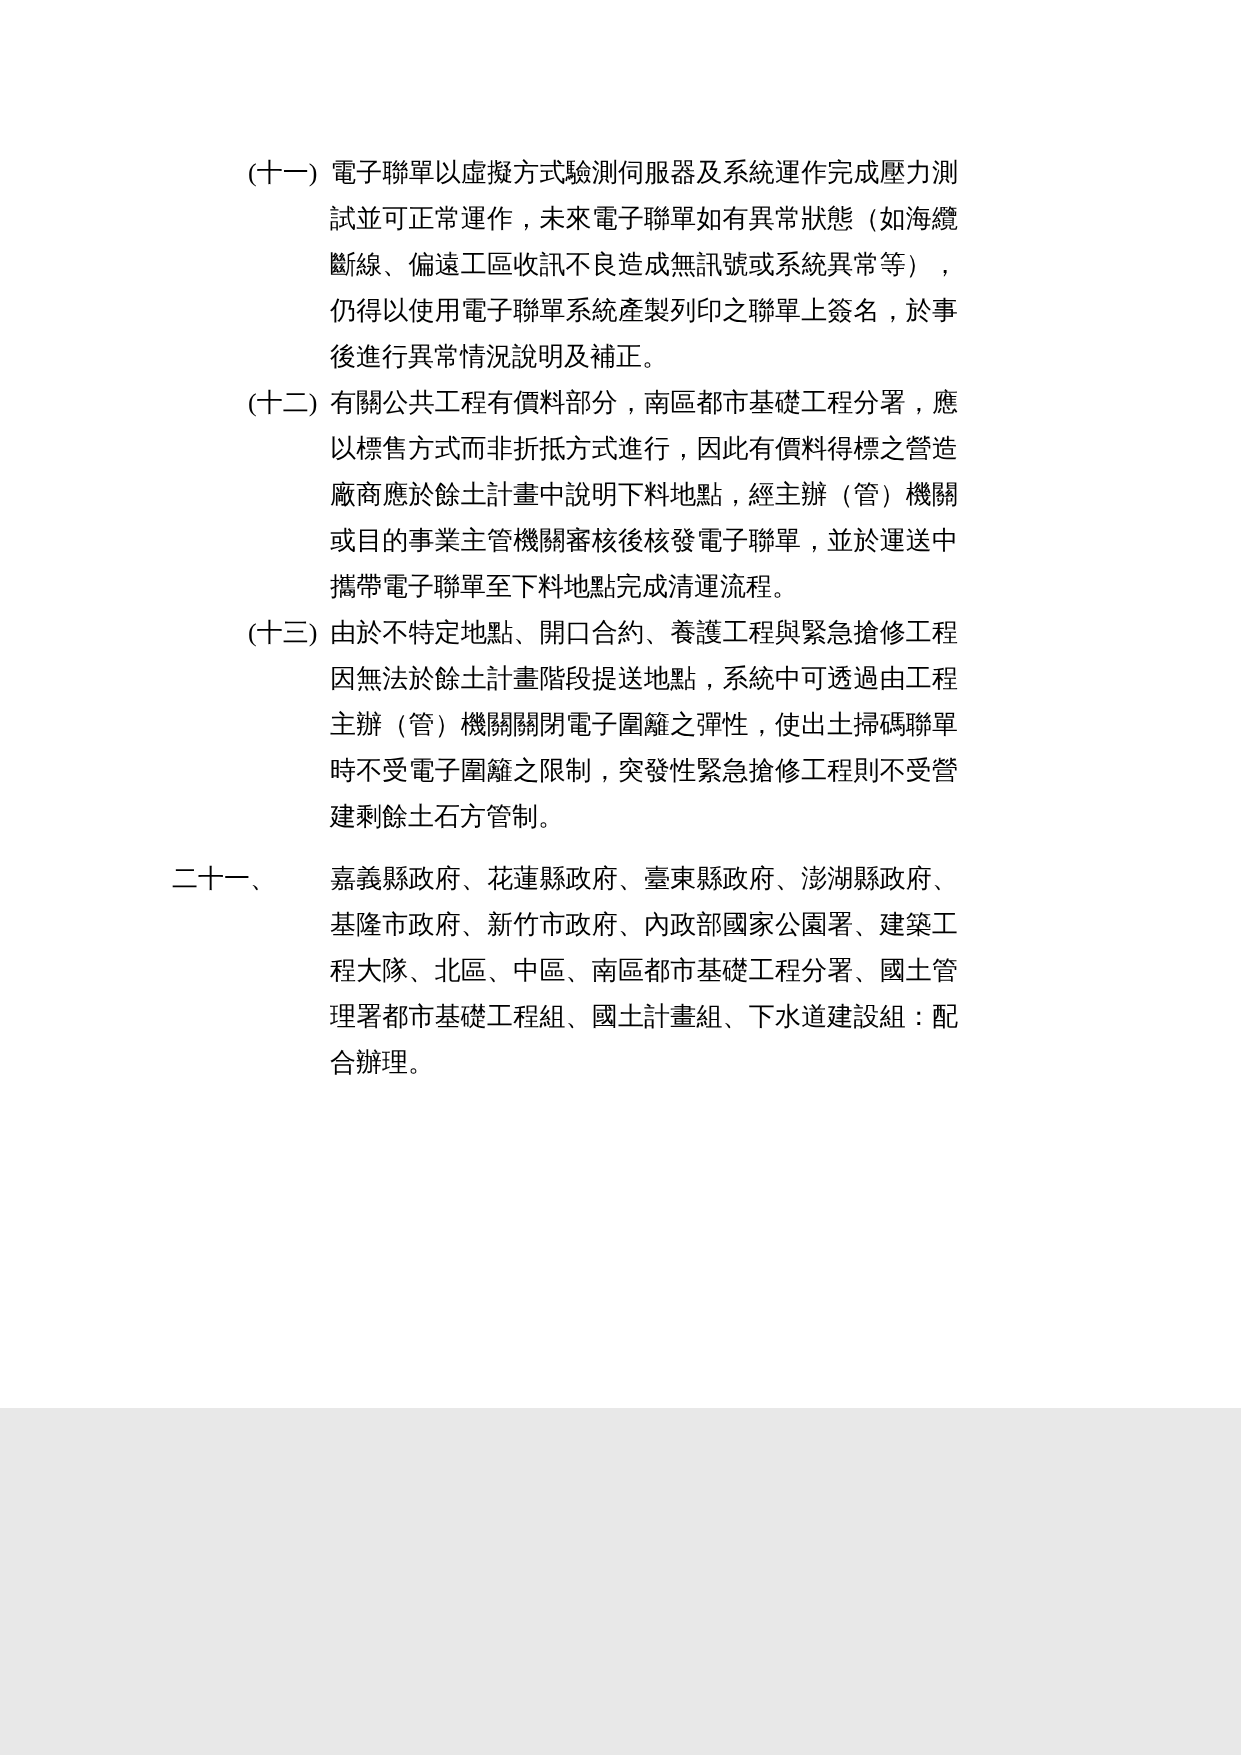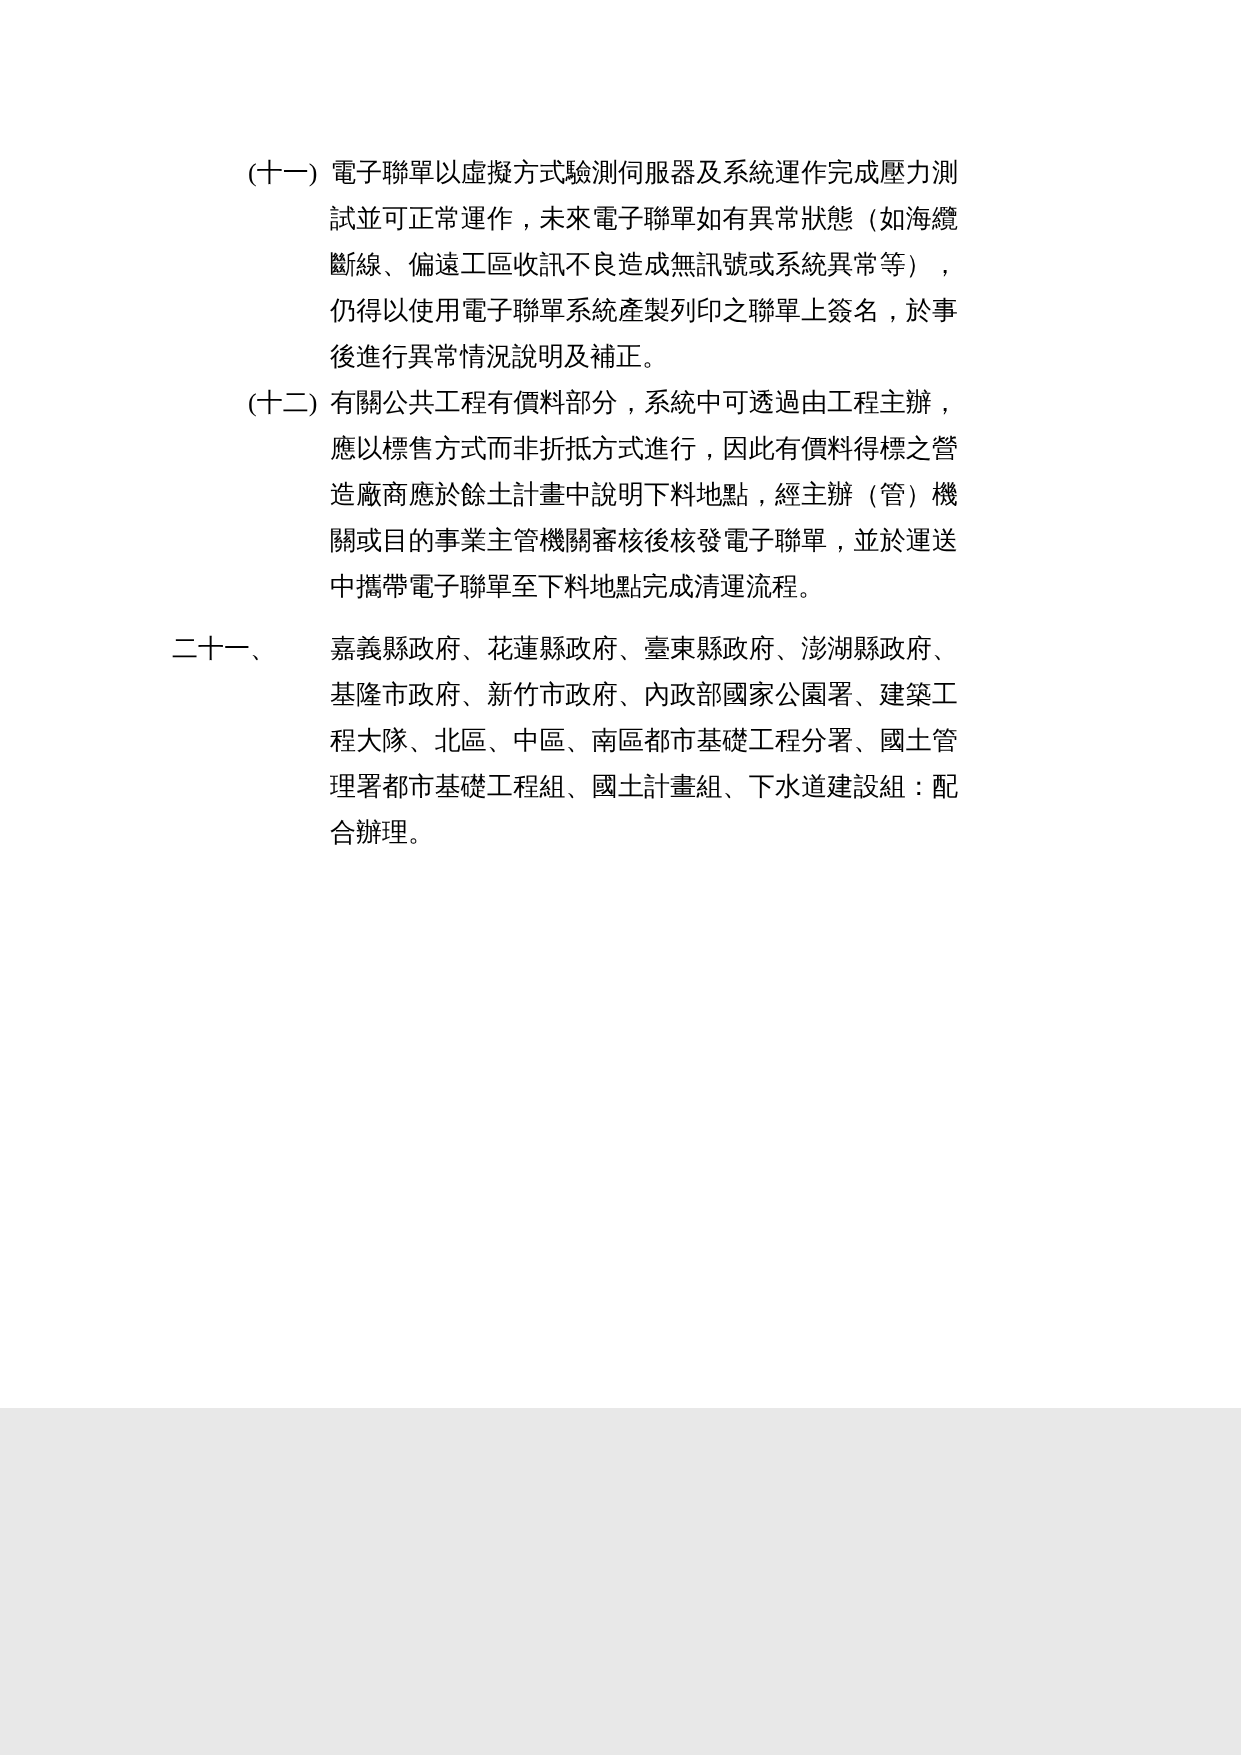--- a/index.html
+++ b/index.html
@@ -68,22 +68,23 @@
   }
 </style>
 </head>
 <body>
 
 <div class="doc-page">
   <div class="content">
 
     <p class="sub-item"><span class="num">(十一)</span><span>電子聯單以虛擬方式驗測伺服器及系統運作完成壓力測試並可正常運作，未來電子聯單如有異常狀態（如海纜斷線、偏遠工區收訊不良造成無訊號或系統異常等），仍得以使用電子聯單系統產製列印之聯單上簽名，於事後進行異常情況說明及補正。</span></p>
 
-    <p class="sub-item"><span class="num">(十二)</span><span>有關公共工程有價料部分，系統中可透過由工程主辦，應以標售方式而非折抵方式進行，因此有價料得標之營造廠商應於餘土計畫中說明下料地點，經主辦（管）機關或目的事業主管機關審核後核發電子聯單，並於運送中攜帶電子聯單至下料地點完成清運流程。</span></p>
+    <p class="sub-item"><span class="num">(十二)</span><span>有關公共工程有價料部分，南區都市基礎工程分署，應以標售方式而非折抵方式進行，因此有價料得標之營造廠商應於餘土計畫中說明下料地點，經主辦（管）機關或目的事業主管機關審核後核發電子聯單，並於運送中攜帶電子聯單至下料地點完成清運流程。</span></p>
 
+    <p class="sub-item"><span class="num">(十三)</span><span>由於不特定地點、開口合約、養護工程與緊急搶修工程因無法於餘土計畫階段提送地點，系統中可透過由工程主辦（管）機關關閉電子圍籬之彈性，使出土掃碼聯單時不受電子圍籬之限制，突發性緊急搶修工程則不受營建剩餘土石方管制。</span></p>
 
 
 
     <p class="main-item"><span class="num">二十一、</span><span>嘉義縣政府、花蓮縣政府、臺東縣政府、澎湖縣政府、基隆市政府、新竹市政府、內政部國家公園署、建築工程大隊、北區、中區、南區都市基礎工程分署、國土管理署都市基礎工程組、國土計畫組、下水道建設組：配合辦理。</span></p>
 
 
   </div>
 
   <div class="page-footer">第10頁，共 11 頁</div>
 </div>

